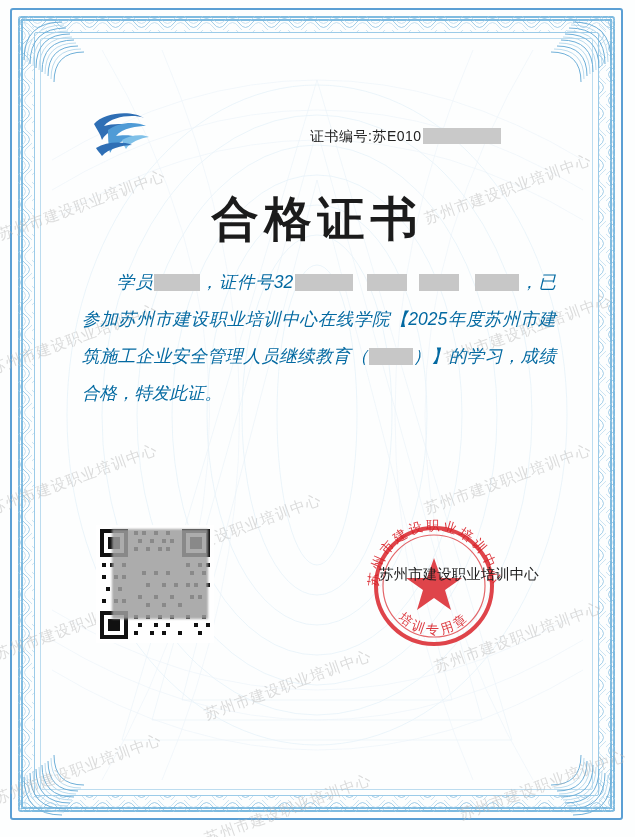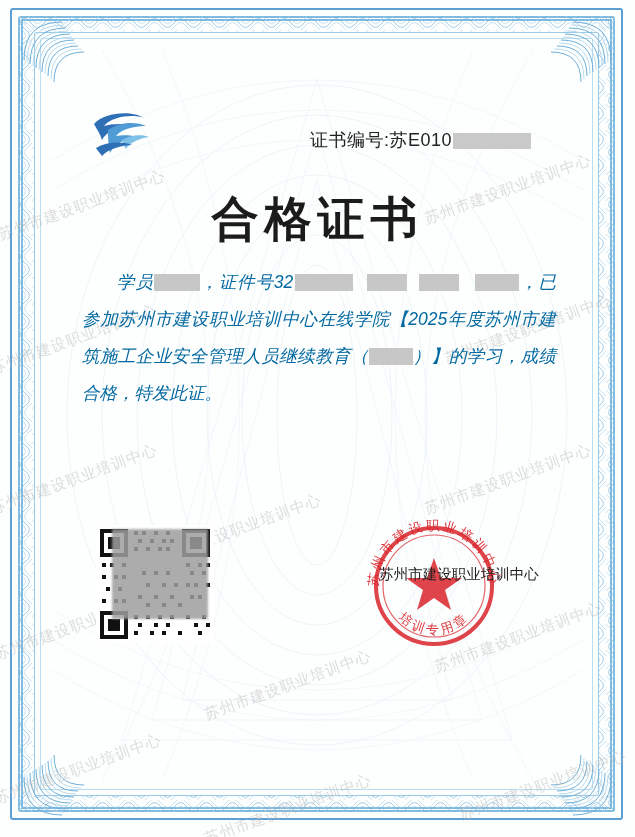--- a/index.html
+++ b/index.html
@@ -124,21 +124,21 @@
     left: 88px;
     top: 108px;
     width: 68px;
     height: 58px;
   }
 
   .cert-no {
     position: absolute;
     left: 310px;
     top: 128px;
-    font-size: 18px;
+    font-size: 14px;
     color: #222;
     letter-spacing: .5px;
     white-space: nowrap;
     text-align: center;
   }
   .cert-no .redact {
     display: inline-block;
     vertical-align: -3px;
     width: 78px;
     height: 16px;

